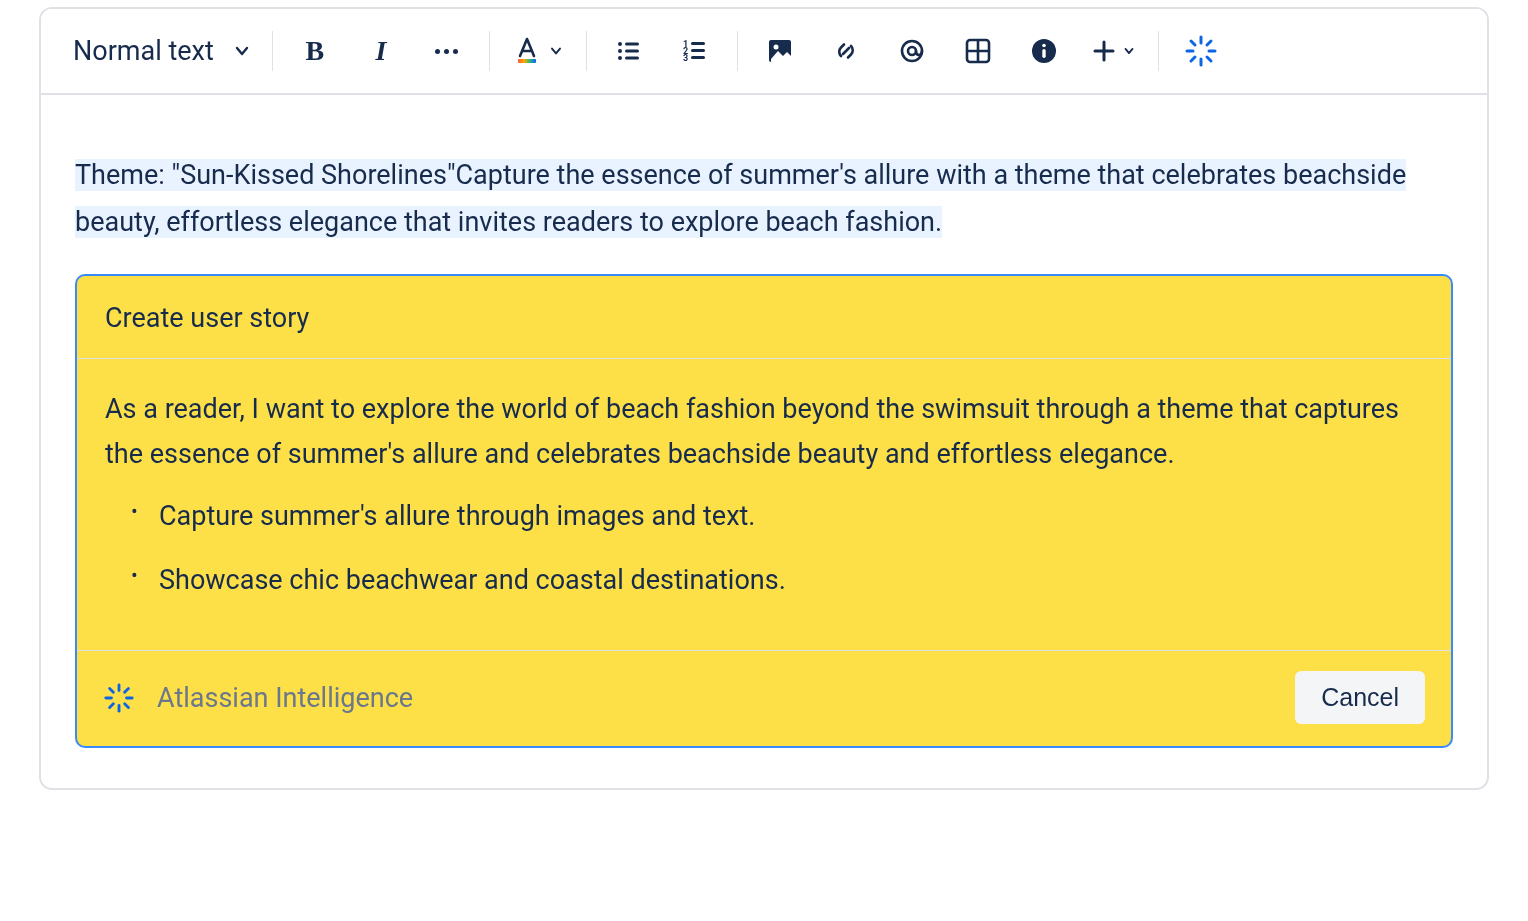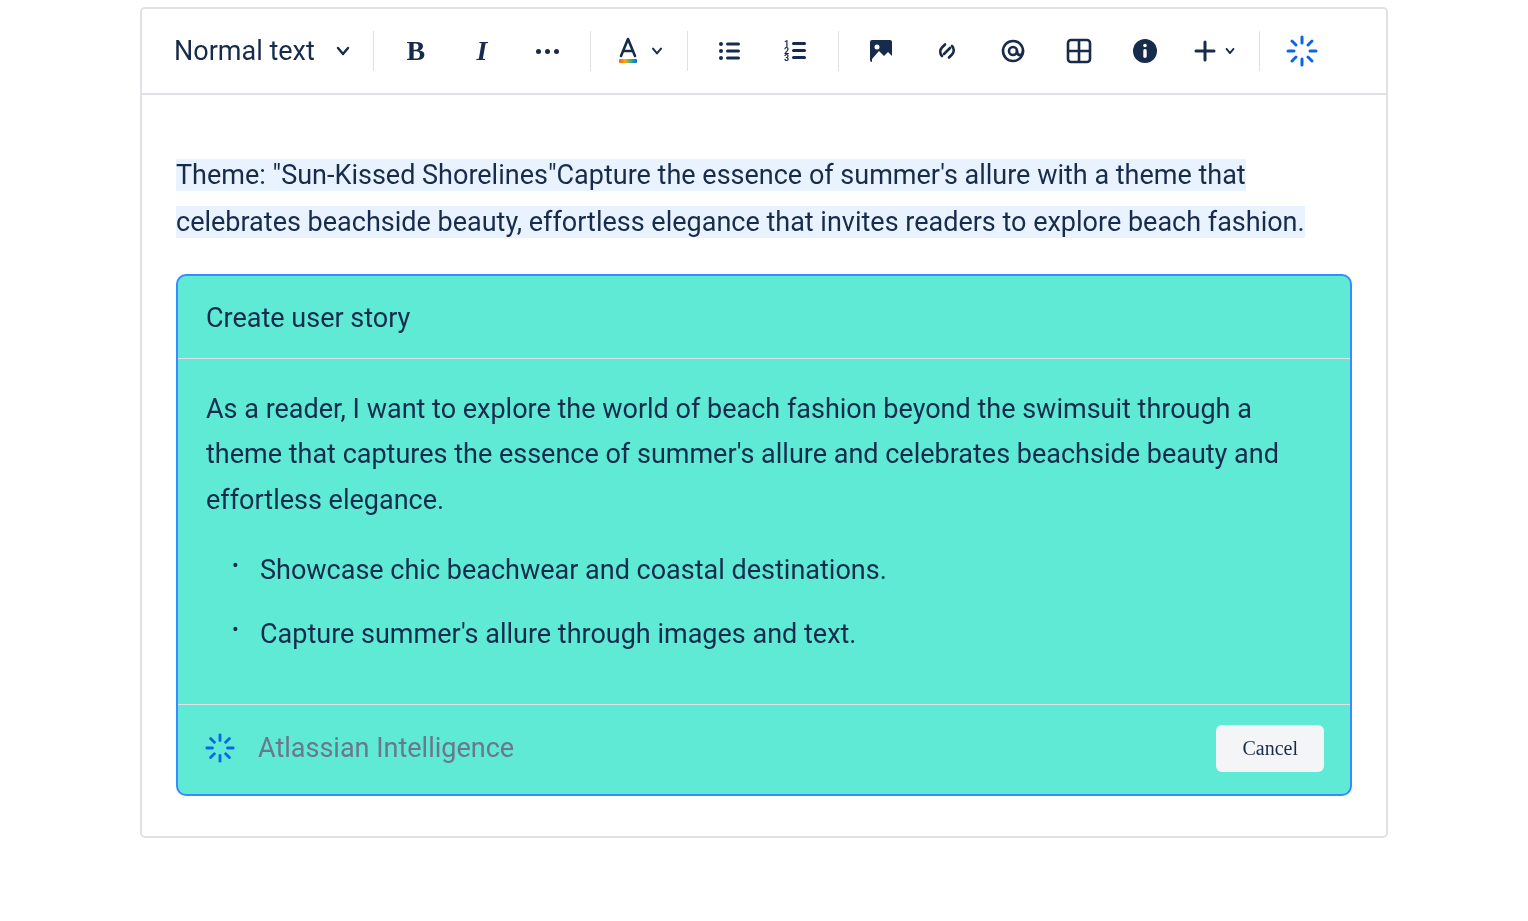--- a/index.html
+++ b/index.html
@@ -3,24 +3,24 @@
 <meta charset="utf-8">
 <style>
   * { box-sizing: border-box; }
   html, body {
     margin: 0; padding: 0;
     font-family: -apple-system, BlinkMacSystemFont, "Segoe UI", Roboto, Helvetica, Arial, sans-serif;
     background: #ffffff;
     color: #172B4D;
   }
   .editor-frame {
-    width: 1248px;
+    width: 1450px;
     margin: 7px auto 0;
     border: 2px solid #DFE1E6;
-    border-radius: 5px;
+    border-radius: 13px;
     overflow: hidden;
   }
   .toolbar {
     display: flex;
     align-items: center;
     height: 86px;
     padding: 0 18px 0 8px;
     border-bottom: 2px solid #DFE1E6;
     background: #FFFFFF;
   }
@@ -74,36 +74,36 @@
     background: #E9F2FF;
     padding: 0 0;
     box-decoration-break: clone;
     -webkit-box-decoration-break: clone;
   }
   .ai-panel {
     margin-top: 22px;
     border: 2px solid #388BFF;
     border-radius: 10px;
     overflow: hidden;
-    background: #5eead4;
+    background: #fde047;
   }
   .ai-header {
     padding: 26px 28px 24px;
     border-bottom: 1px solid #DFE1E6;
     font-size: 27px;
     color: #172B4D;
   }
   .ai-body {
     padding: 28px 28px 28px;
     font-size: 27px;
     line-height: 1.7;
     color: #172B4D;
     border-bottom: 1px solid #DFE1E6;
   }
-  .ai-body p { margin: 0 0 24px; }
+  .ai-body p { margin: 0 0 16px; }
   .ai-body .heading {
     font-weight: 700;
     font-size: 27px;
     margin: 14px 0 18px;
   }
   .ai-body ul {
     list-style: none;
     padding: 0;
     margin: 10px 0 0 32px;
   }
@@ -128,26 +128,25 @@
   }
   .ai-brand {
     display: flex;
     align-items: center;
     gap: 22px;
     color: #6B778C;
     font-size: 27px;
   }
   .spacer { flex: 1; }
   .btn {
-    font-size: 20px;
+    font-size: 25px;
     padding: 12px 26px;
     border-radius: 6px;
     cursor: pointer;
     border: none;
-    font-family: Liberation Serif, serif;
   }
   .btn-cancel {
     background: #F4F5F7;
     color: #172B4D;
   }
   .btn-primary {
     background: #0C66E4;
     color: #FFFFFF;
   }
 </style>
@@ -292,22 +291,22 @@
   <div class="content-area">
     <p class="highlighted-text">
       <span>Theme:  "Sun-Kissed Shorelines"Capture the essence of summer's allure with a theme that celebrates beachside beauty, effortless elegance that invites readers to explore  beach fashion.</span>
     </p>
 
     <div class="ai-panel">
       <div class="ai-header">Create user story</div>
       <div class="ai-body">
         <p>As a reader, I want to explore the world of beach fashion beyond the swimsuit through a theme that captures the essence of summer's allure and celebrates beachside beauty and effortless elegance.</p>
         <ul>
+          <li>Capture summer's allure through images and text.</li>
           <li>Showcase chic beachwear and coastal destinations.</li>
-          <li>Capture summer's allure through images and text.</li>
         </ul>
       </div>
       <div class="ai-footer">
         <div class="ai-brand">
           <svg width="32" height="32" viewBox="0 0 34 34">
             <g stroke="#0C66E4" stroke-width="3" stroke-linecap="round">
               <line x1="17" y1="3" x2="17" y2="9"></line>
               <line x1="17" y1="25" x2="17" y2="31"></line>
               <line x1="3" y1="17" x2="9" y2="17"></line>
               <line x1="25" y1="17" x2="31" y2="17"></line>

